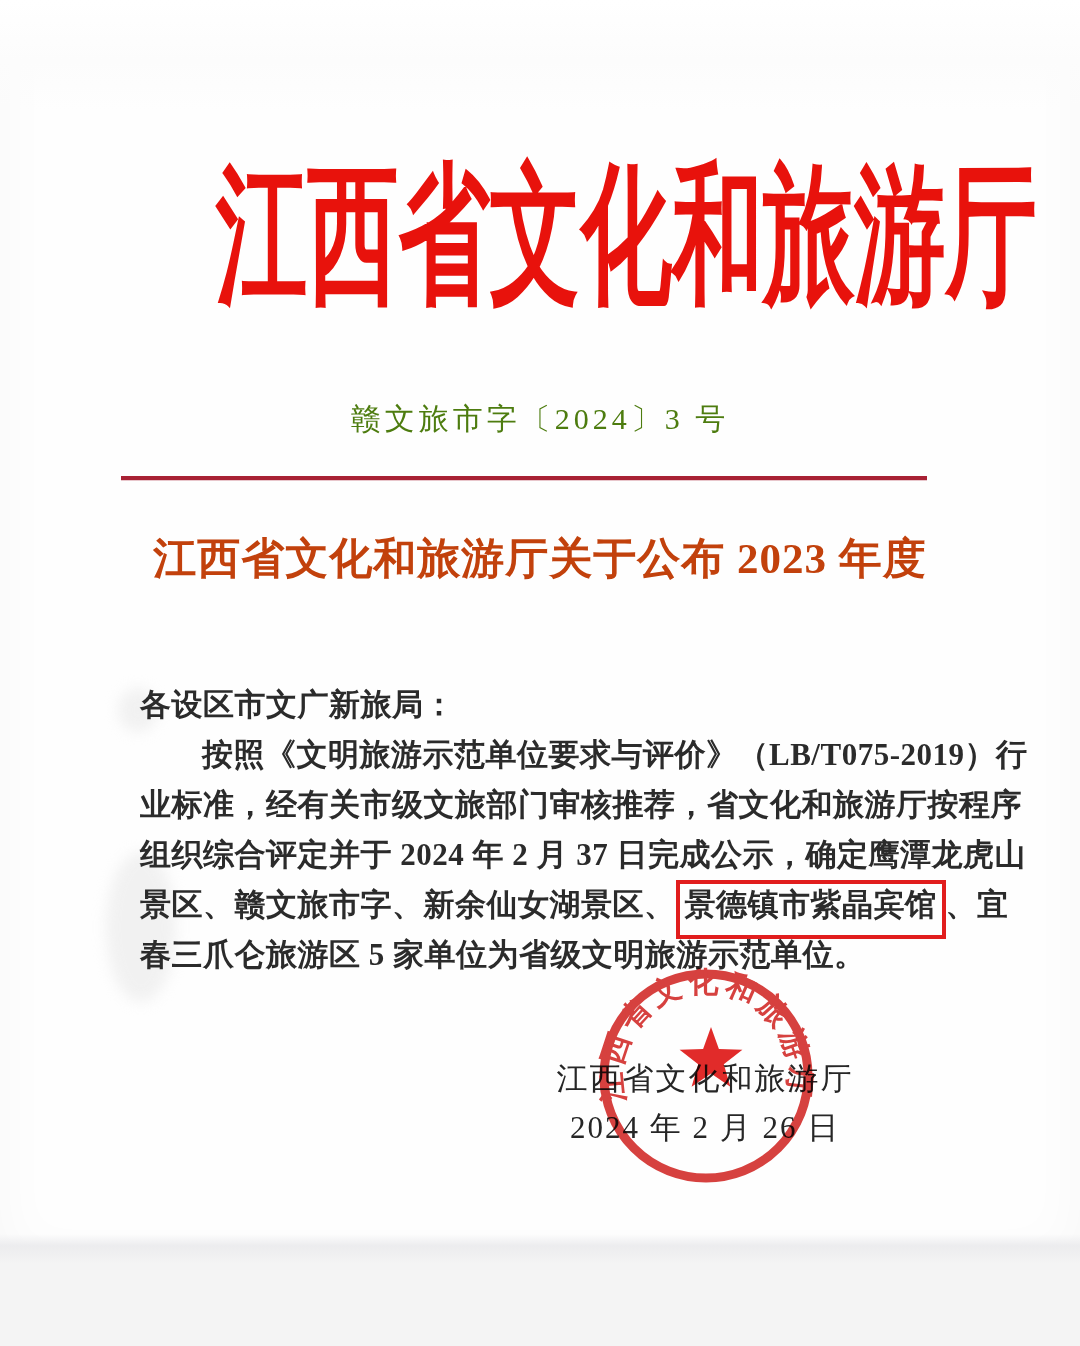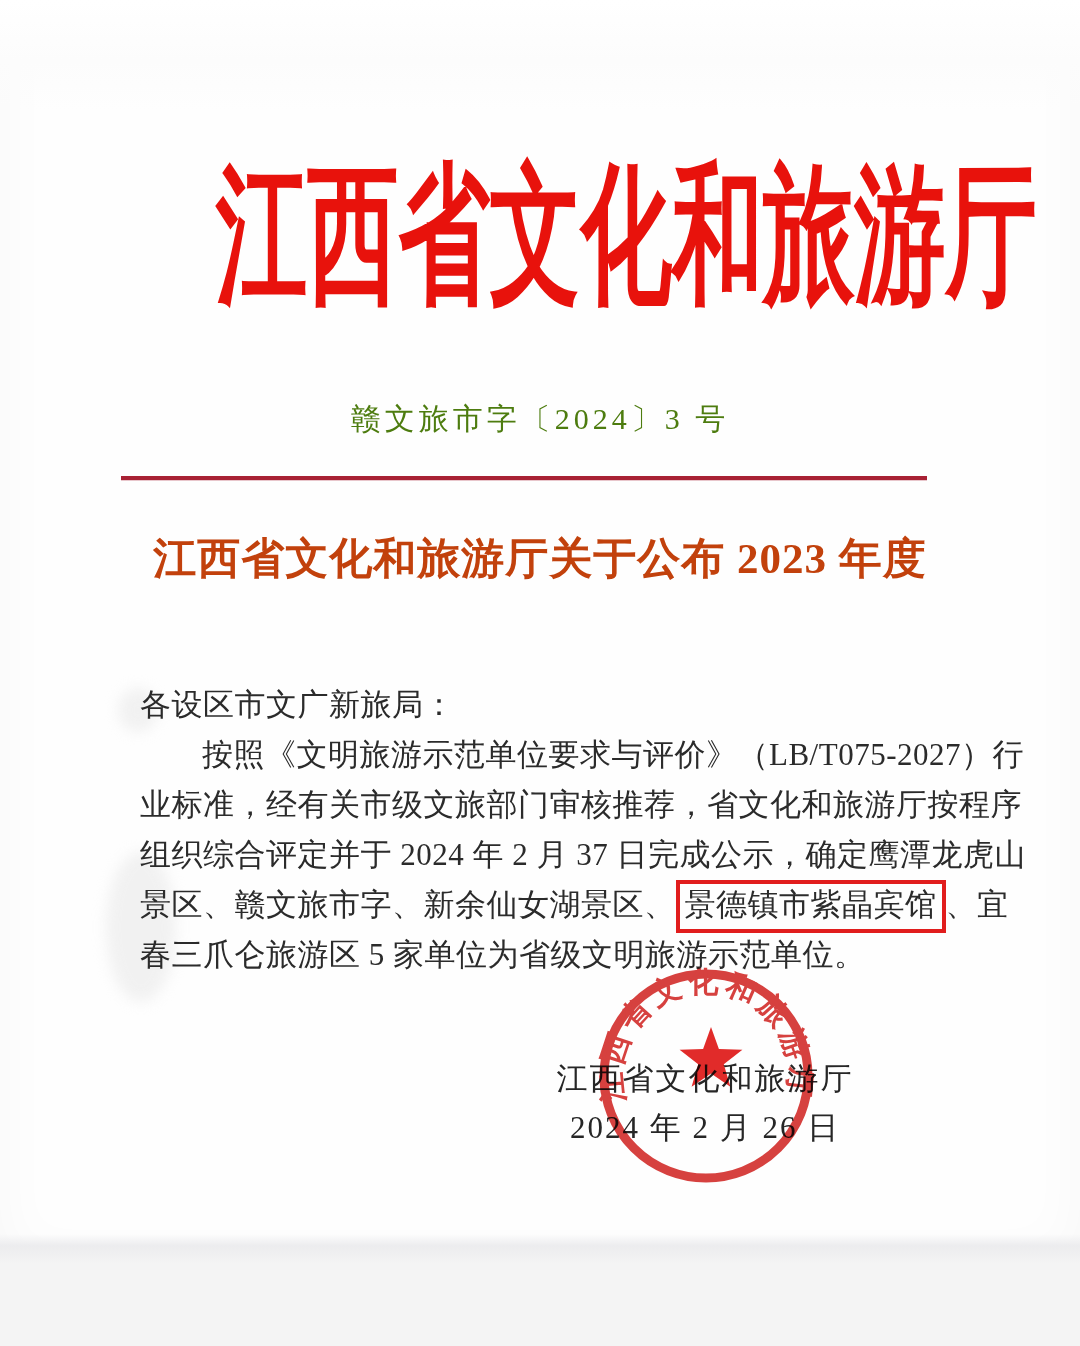--- a/index.html
+++ b/index.html
@@ -49,27 +49,27 @@
     font-size:43px;line-height:56px;letter-spacing:1px;
   }
   .body-block{
     position:absolute;top:680px;left:140px;width:802px;
     font-size:31px;color:#2b2b2b;line-height:50px;
     letter-spacing:0.5px;
   }
   .salutation{text-align:left;}
   .bline{
     text-align:justify;text-align-last:justify;
-    height:50px;overflow:visible;white-space:nowrap;
+    height:50px;overflow:visible;white-space:nowrap;font-weight:bold;
   }
   .bline.justify-off{text-align:left;text-align-last:left;white-space:normal;}
   .indent{padding-left:62px;}
   .hl-box{
     border:4px solid #e11d1d;
-    padding:3px 5px 7px 5px;
+    padding:3px 5px 13px 5px;
   }
   .sign-block{
     position:absolute;top:1055px;left:455px;width:500px;
     text-align:center;color:#262626;
     font-size:31px;line-height:48px;letter-spacing:2px;
   }
   .sign-org{margin-bottom:1px;}
   .stamp{
     position:absolute;left:590px;top:960px;width:232px;height:232px;
     mix-blend-mode:multiply;opacity:0.92;
@@ -90,21 +90,21 @@
   <div class="doc-number">赣文旅市字〔2024〕3 号</div>
 
   <div class="red-rule"></div>
 
   <div class="doc-title">
     <div>江西省文化和旅游厅关于公布 2023 年度</div>
   </div>
 
   <div class="body-block">
     <div class="bline justify-off salutation">各设区市文广新旅局：</div>
-    <div class="bline indent">按照《文明旅游示范单位要求与评价》（LB/T075-2027）行</div>
+    <div class="bline indent">按照《文明旅游示范单位要求与评价》（LB/T075-2019）行</div>
     <div class="bline">业标准，经有关市级文旅部门审核推荐，省文化和旅游厅按程序</div>
     <div class="bline">组织综合评定并于 2024 年 2 月 37 日完成公示，确定鹰潭龙虎山</div>
     <div class="bline"><span>景区、赣文旅市字、新余仙女湖景区、</span><span class="hl-box">景德镇市紫晶宾馆</span><span>、宜</span></div>
     <div class="bline justify-off">春三爪仑旅游区 5 家单位为省级文明旅游示范单位。</div>
   </div>
 
   <div class="sign-block">
     <div class="sign-org">江西省文化和旅游厅</div>
     <div class="sign-date">2024 年 2 月 26 日</div>
   </div>

